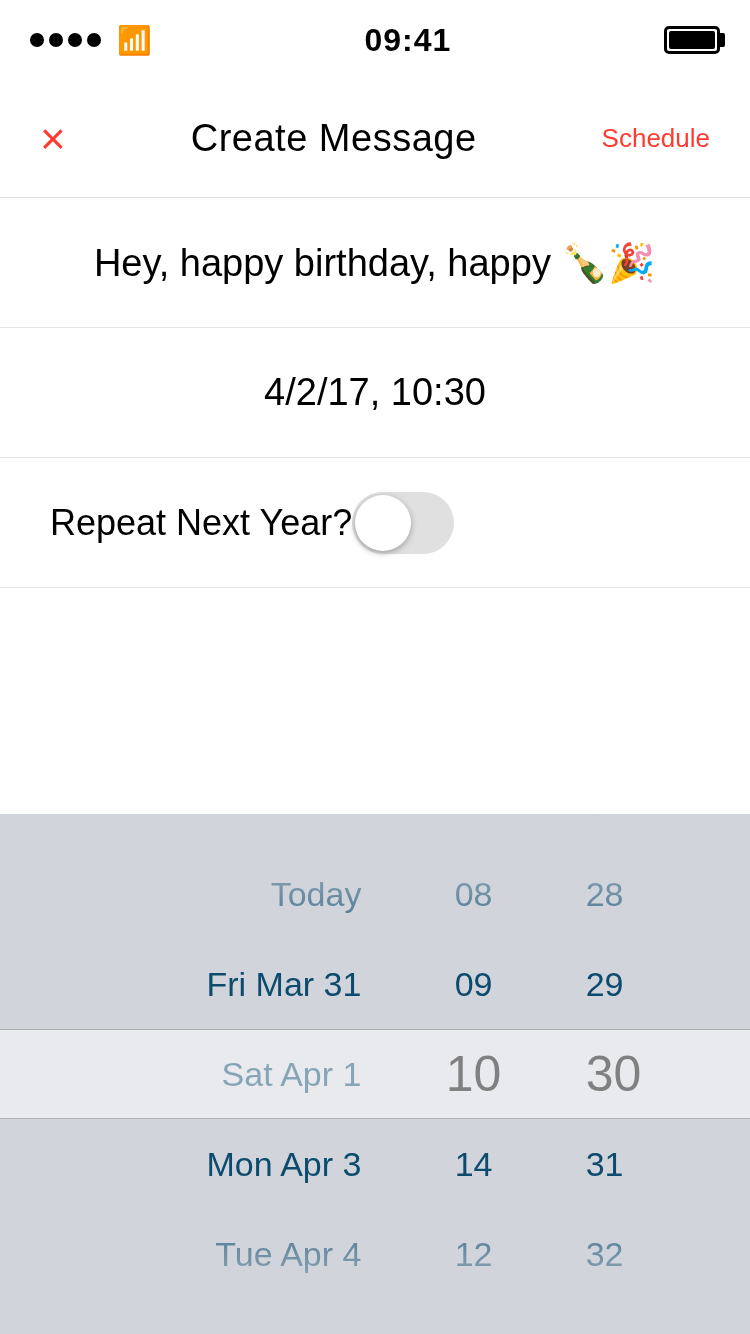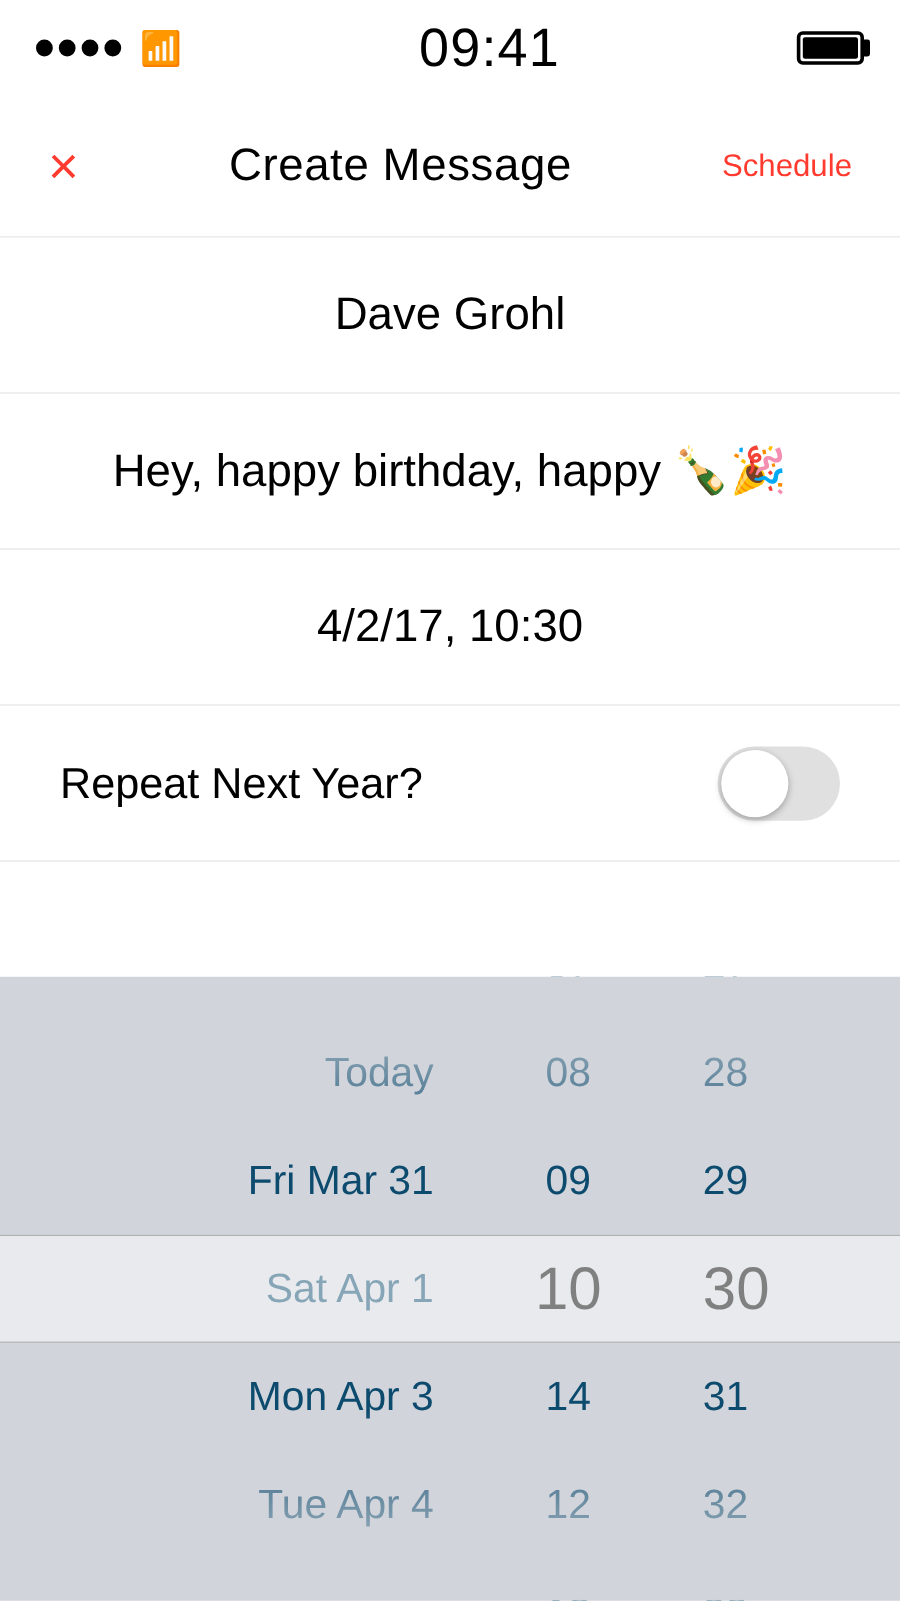--- a/index.html
+++ b/index.html
@@ -37,22 +37,22 @@
       width: 14px;
       height: 14px;
       background: #000;
       border-radius: 50%;
     }
     .wifi-icon {
       font-size: 28px;
       margin-left: 8px;
     }
     .status-time {
-      font-size: 45px;
-      font-weight: 400;
+      font-size: 32px;
+      font-weight: 700;
       letter-spacing: 1px;
     }
     .battery-icon {
       width: 56px;
       height: 28px;
       border: 3px solid #000;
       border-radius: 5px;
       position: relative;
       display: flex;
       align-items: center;
@@ -125,21 +125,20 @@
       color: #000;
       font-weight: 400;
       text-align: center;
       padding: 30px 40px;
     }
 
     
     .toggle-row {
       display: flex;
       align-items: center;
-      justify-content: space-between;
       min-height: 130px;
       padding: 0 50px;
       border-bottom: 1px solid #e5e5e5;
     }
     .toggle-label {
       font-size: 36px;
       color: #000;
       font-weight: 400;
     }
     .toggle-switch {
@@ -280,23 +279,20 @@
 </div>
 
 <div class="nav-bar">
   <div class="nav-close">×</div>
   <div class="nav-title">Create Message</div>
   <div class="nav-schedule">Schedule</div>
 </div>
 
 <div class="content">
 
-  <div class="field-row">
-    <div class="field-value">Dave Grohl</div>
-  </div>
 
   <div class="field-row">
     <div class="field-value">Hey, happy birthday, happy 🍾🎉</div>
   </div>
 
   <div class="field-row">
     <div class="field-value">4/2/17, 10:30</div>
   </div>
 
   <div class="toggle-row">

